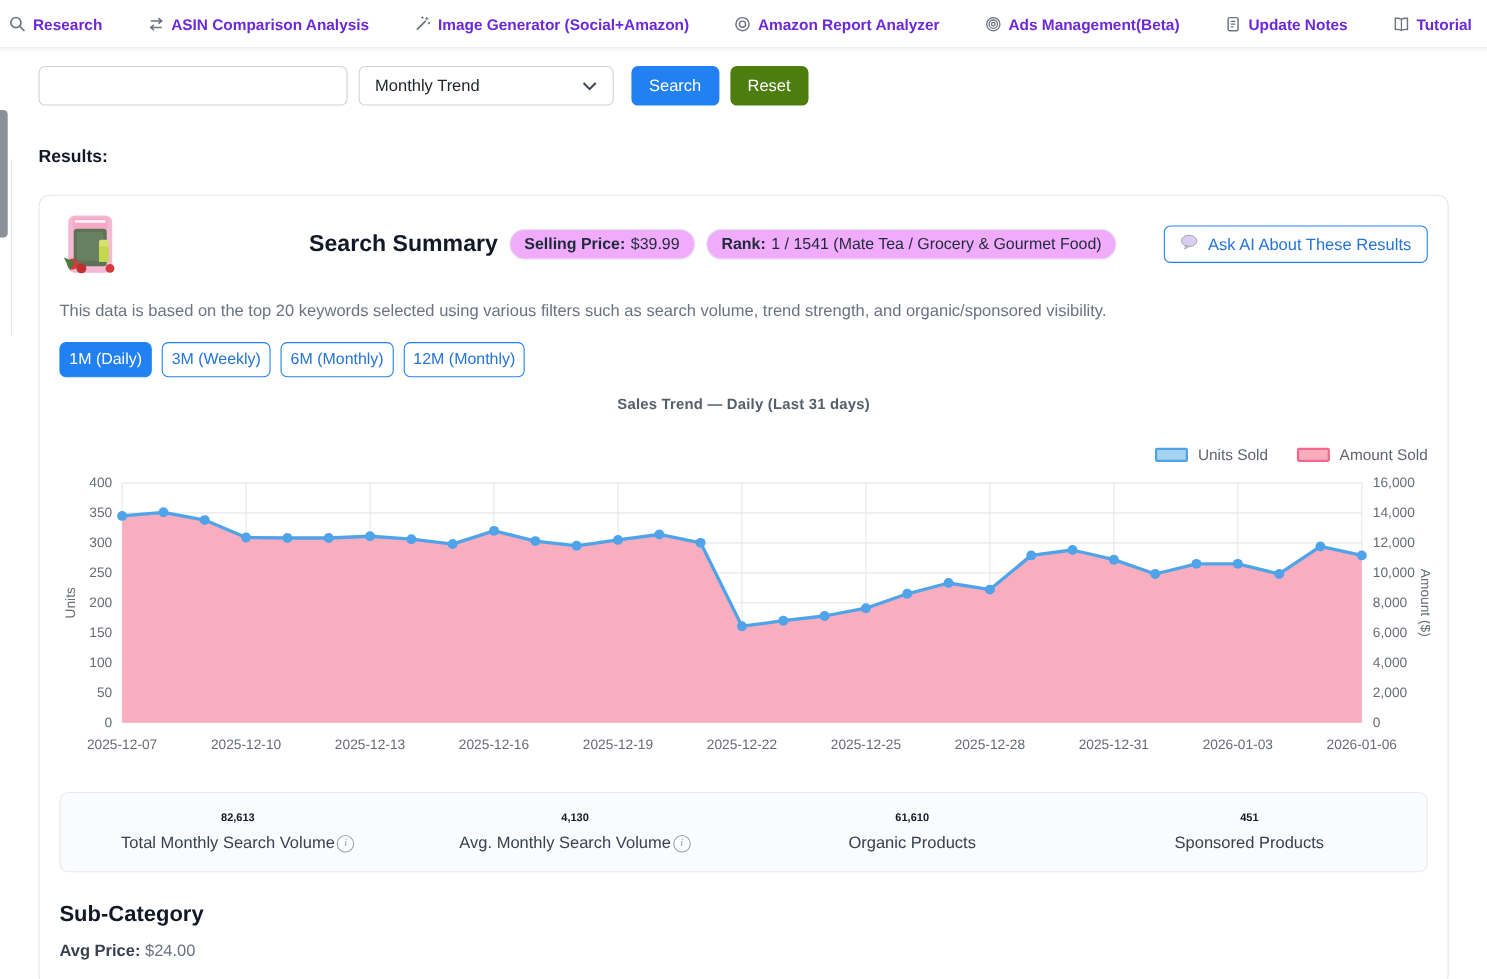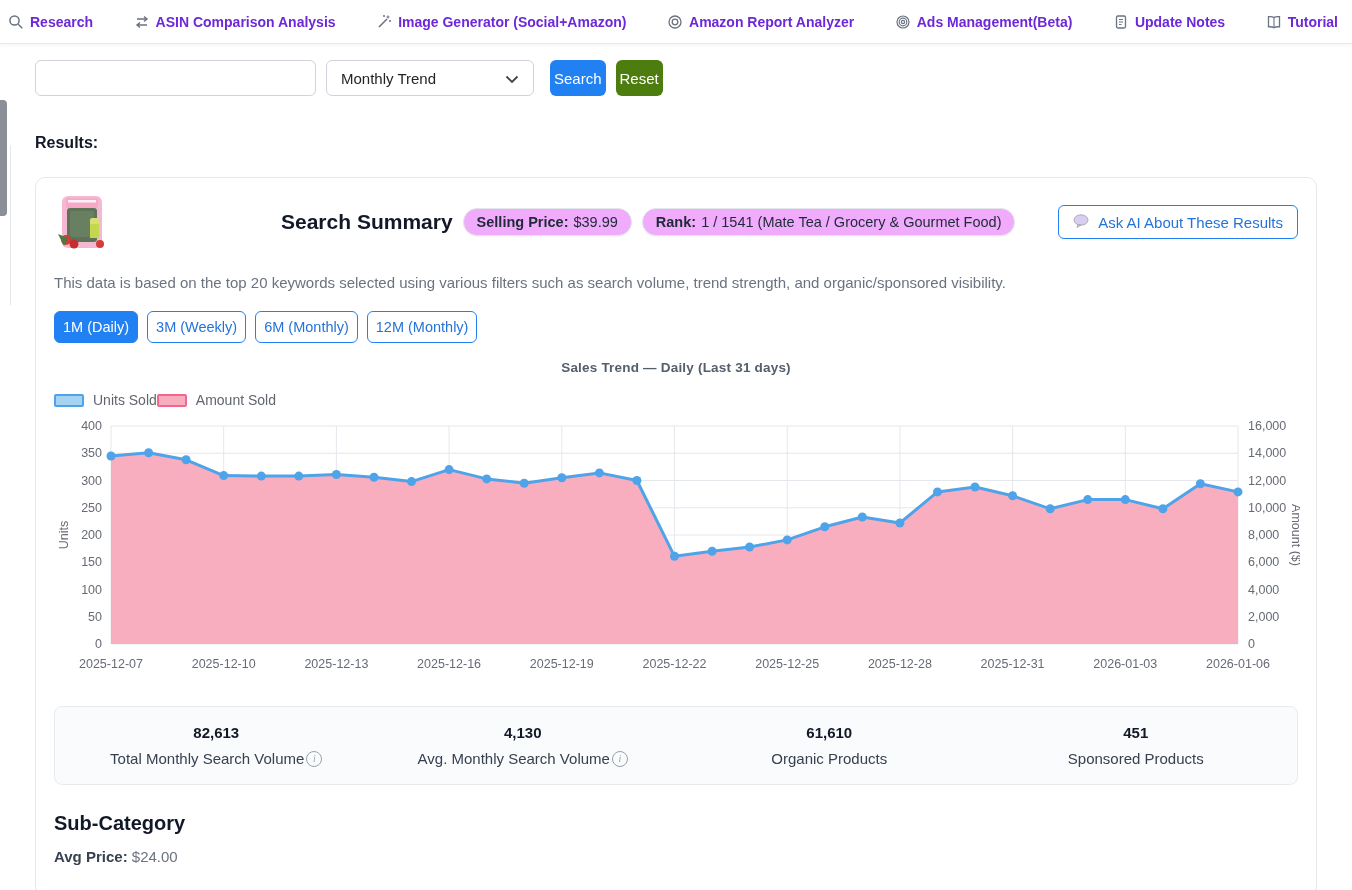--- a/index.html
+++ b/index.html
@@ -19,26 +19,26 @@
   .edge-scrollbar { position:absolute; left:0; top:100px; width:7px; height:116px;
     background:#8a8f98; border-radius:0 4px 4px 0; }
   .edge-line { position:absolute; left:10px; top:145px; width:1px; height:160px;
     background:#e3e6ea; }
 
   
   .page { padding:0 35px; position:relative; }
   .controls { display:flex; align-items:center; margin-top:16px; gap:10px; }
   .search-input { width:281px; height:36px; border:1px solid #ced4da;
     border-radius:6px; padding:0 10px; font-size:14px; outline:none; }
-  .trend-select { width:208px; height:36px; border:1px solid #ced4da;
+  .trend-select { width:232px; height:36px; border:1px solid #ced4da;
     border-radius:6px; background:#fff; display:flex; align-items:center;
     justify-content:space-between; padding:0 14px; font-size:15px; color:#212529;
     cursor:pointer; }
   .btn { height:36px; border:none; border-radius:6px; color:#fff; font-size:15px;
-    padding:0 4px; cursor:pointer; font-family:inherit; }
+    padding:0 16px; cursor:pointer; font-family:inherit; }
   .btn-search { background:#2181f3; margin-left:6px; }
   .btn-reset  { background:#4d7c0f; }
 
   .results-label { margin-top:38px; font-size:16px; font-weight:700; color:#111827; }
 
   
   .card { margin-top:25px; background:#fff; border:1px solid #e5e7eb;
     border-radius:10px; padding:16px 18px 30px 18px; height:720px; }
 
   .card-head { display:flex; align-items:center; }
@@ -58,34 +58,34 @@
   .range-btn { height:32px; border-radius:6px; padding:0 8px; font-size:14.5px;
     background:#fff; border:1px solid #2181f3; color:#2473d8; cursor:pointer;
     font-family:inherit; }
   .range-btn.active { background:#2181f3; color:#fff; }
 
   .units-line { margin-top:19px; font-size:15px; color:#6b7280; }
   .units-line .dot { margin:0 8px; color:#9ca3af; }
 
   .chart-title { margin-top:17px; text-align:center; font-size:13.5px; font-weight:700;
     color:#555e6b; letter-spacing:.2px; }
-  .legend { margin-top:17px; display:flex; justify-content:flex-start; }
+  .legend { margin-top:30px; display:flex; justify-content:flex-end; gap:26px; }
   .legend-item { display:flex; align-items:center; gap:9px; font-size:14px; color:#60656e; }
   .legend-swatch { width:30px; height:13px; border-radius:2px; }
 
   .chart-wrap { margin-top:4px; }
   #sales-chart .grid { stroke:#e4e7eb; stroke-width:1; }
   #sales-chart .tick { font-family:"Liberation Sans",sans-serif; font-size:12.5px; fill:#666b74; }
   #sales-chart .axis-title { font-family:"Liberation Sans",sans-serif; font-size:12.5px; fill:#666b74; }
 
   
   .stats { margin-top:20px; display:grid; grid-template-columns:repeat(4,1fr);
     background:#fafbfc; border:1px solid #e8eaed; border-radius:8px; padding:17px 8px; }
   .stat { text-align:center; }
-  .stat-value { font-size:15px; font-weight:700; color:#111827; }
+  .stat-value { font-size:10px; font-weight:700; color:#111827; }
   .stat-label { margin-top:9px; font-size:15px; color:#374151; display:flex;
     align-items:center; justify-content:center; gap:2px; }
   .info-icon { width:16px; height:16px; border:1px solid #9aa1ab; border-radius:50%;
     color:#9aa1ab; font-size:10px; font-style:italic; font-family:"Liberation Serif",serif;
     display:inline-flex; align-items:center; justify-content:center; cursor:pointer; }
 
   .subcat-title { margin-top:27px; font-size:20px; font-weight:700; color:#111827; }
   .subcat-line { margin-top:13px; font-size:15px; color:#6b7280; }
   .subcat-line b { color:#374151; }
 </style>

